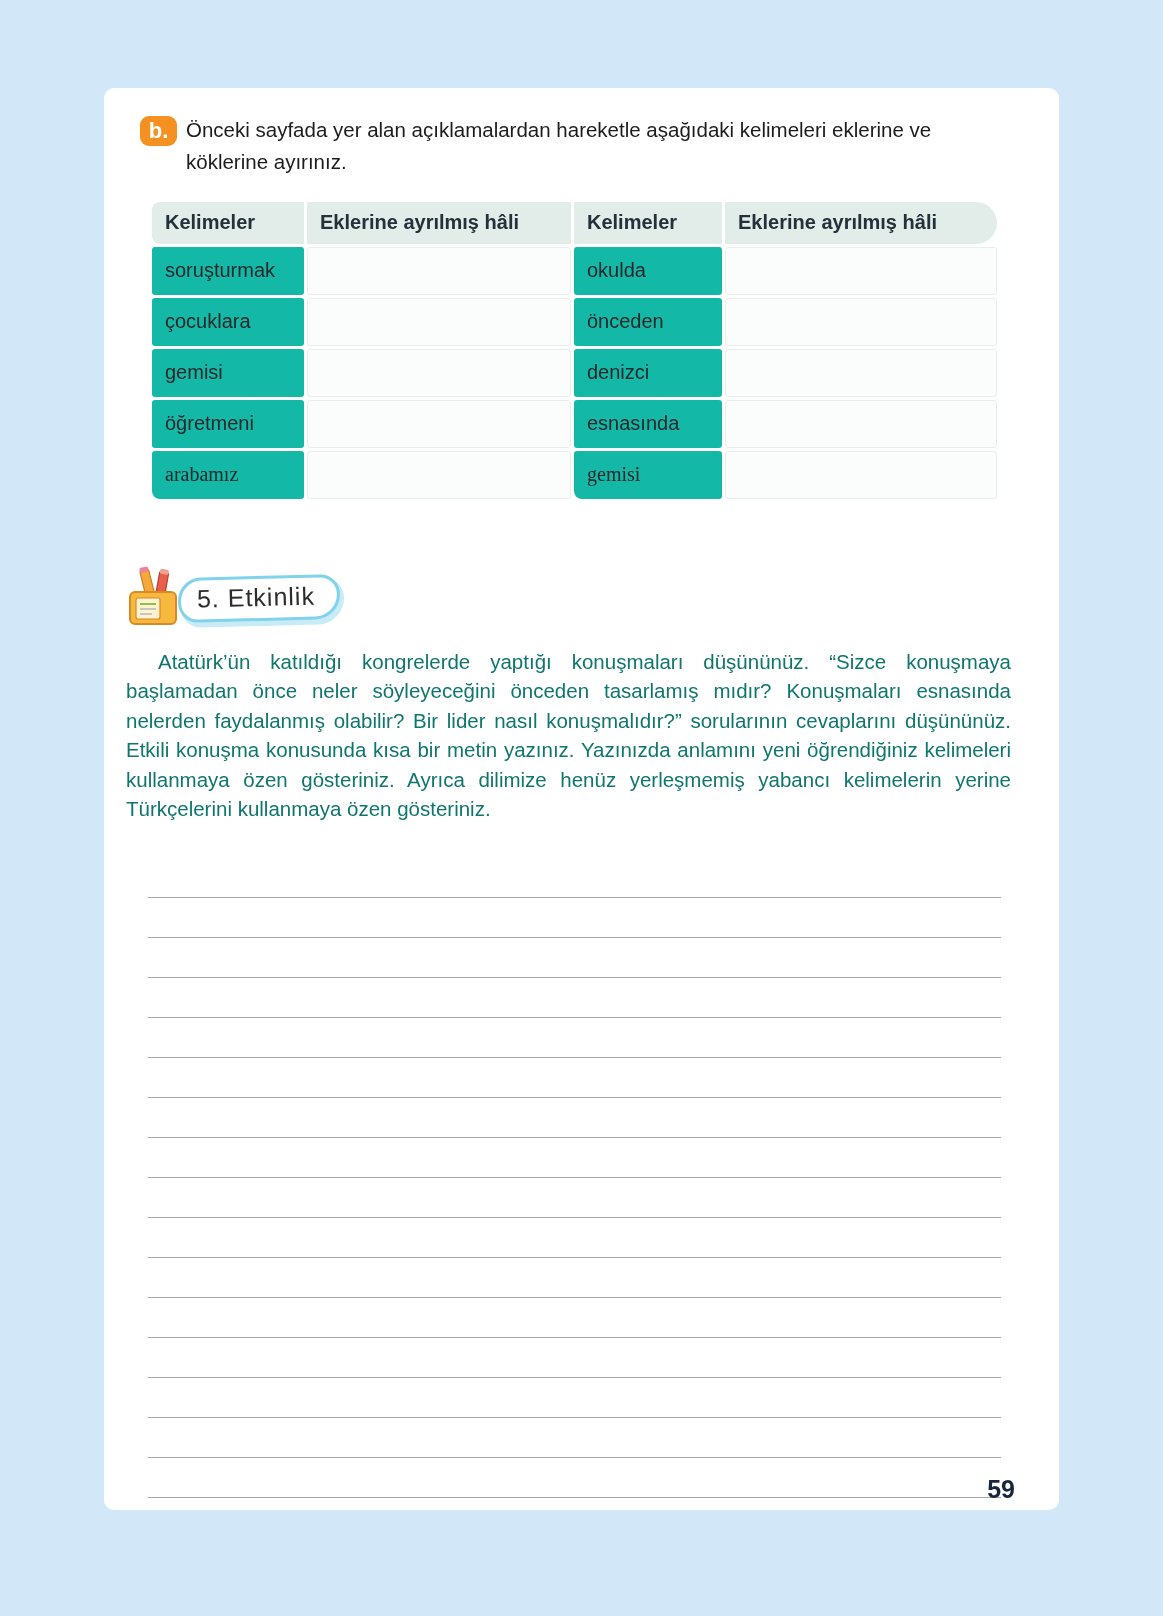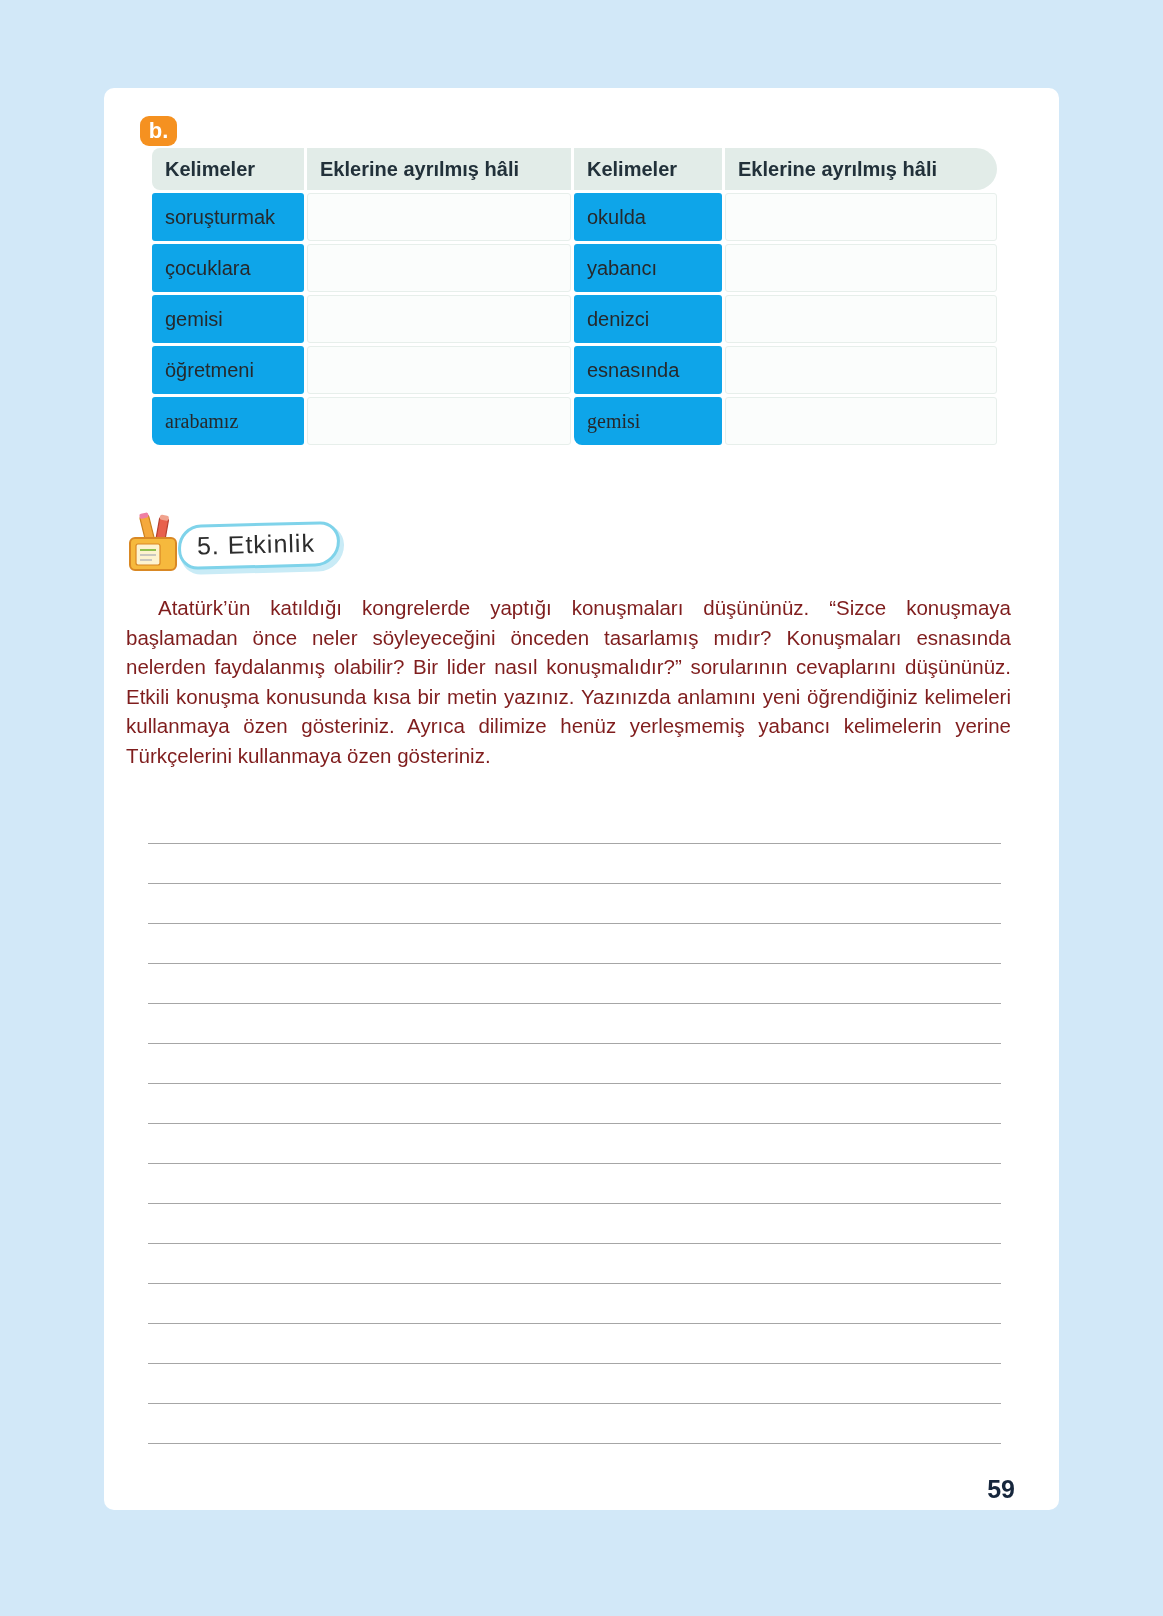--- a/index.html
+++ b/index.html
@@ -56,21 +56,21 @@
     height:42px;
     display:flex;
     align-items:center;
     padding-left:13px;
   }
   .th.first { border-radius:8px 0 0 8px; }
   .th.last  { border-radius:0 21px 21px 0; }
   .tr { display:contents; }
   .td { height:48px; display:flex; align-items:center; border-radius:3px; }
   .td.word {
-    background:#0ea5e9;
+    background:#14b8a6;
     padding-left:13px;
     color:#26292c;
   }
   .td.answer {
     background:#fbfdfc;
     border:1px solid #e7efeb;
   }
   .word-table .tr:first-of-type .td.word { border-top-left-radius:8px; }
   .word-table .tr:last-of-type  .td.word { border-bottom-left-radius:8px;font-family:Liberation Serif, serif; }
 
@@ -96,21 +96,21 @@
     margin-left:-8px;
   }
 
   
   .activity-paragraph {
     margin-top:18px;
     font-size:20.5px;
     line-height:1.44;
     text-align:justify;
     text-indent:32px;
-    color:#7f1d1d;
+    color:#0f766e;
   }
 
   
   .writing-lines { margin:34px 10px 0 22px; }
   .write-line {
     height:40px;
     border-bottom:1.6px solid #a6a6a6;
   }
 
   .page-number {
@@ -122,38 +122,39 @@
   }
 </style>
 </head>
 <body>
 
 <div class="page">
   <div class="content">
 
     <p class="instruction">
       <span class="b-badge">b.</span>
+      <span>Önceki sayfada yer alan açıklamalardan hareketle aşağıdaki kelimeleri eklerine ve köklerine ayırınız.</span>
     </p>
 
     <div class="word-table">
       <div class="th first">Kelimeler</div>
       <div class="th">Eklerine ayrılmış hâli</div>
       <div class="th">Kelimeler</div>
       <div class="th last">Eklerine ayrılmış hâli</div>
 
       <div class="tr">
         <div class="td word">soruşturmak</div>
         <div class="td answer"></div>
         <div class="td word">okulda</div>
         <div class="td answer"></div>
       </div>
       <div class="tr">
         <div class="td word">çocuklara</div>
         <div class="td answer"></div>
-        <div class="td word">yabancı</div>
+        <div class="td word">önceden</div>
         <div class="td answer"></div>
       </div>
       <div class="tr">
         <div class="td word">gemisi</div>
         <div class="td answer"></div>
         <div class="td word">denizci</div>
         <div class="td answer"></div>
       </div>
       <div class="tr">
         <div class="td word">öğretmeni</div>

